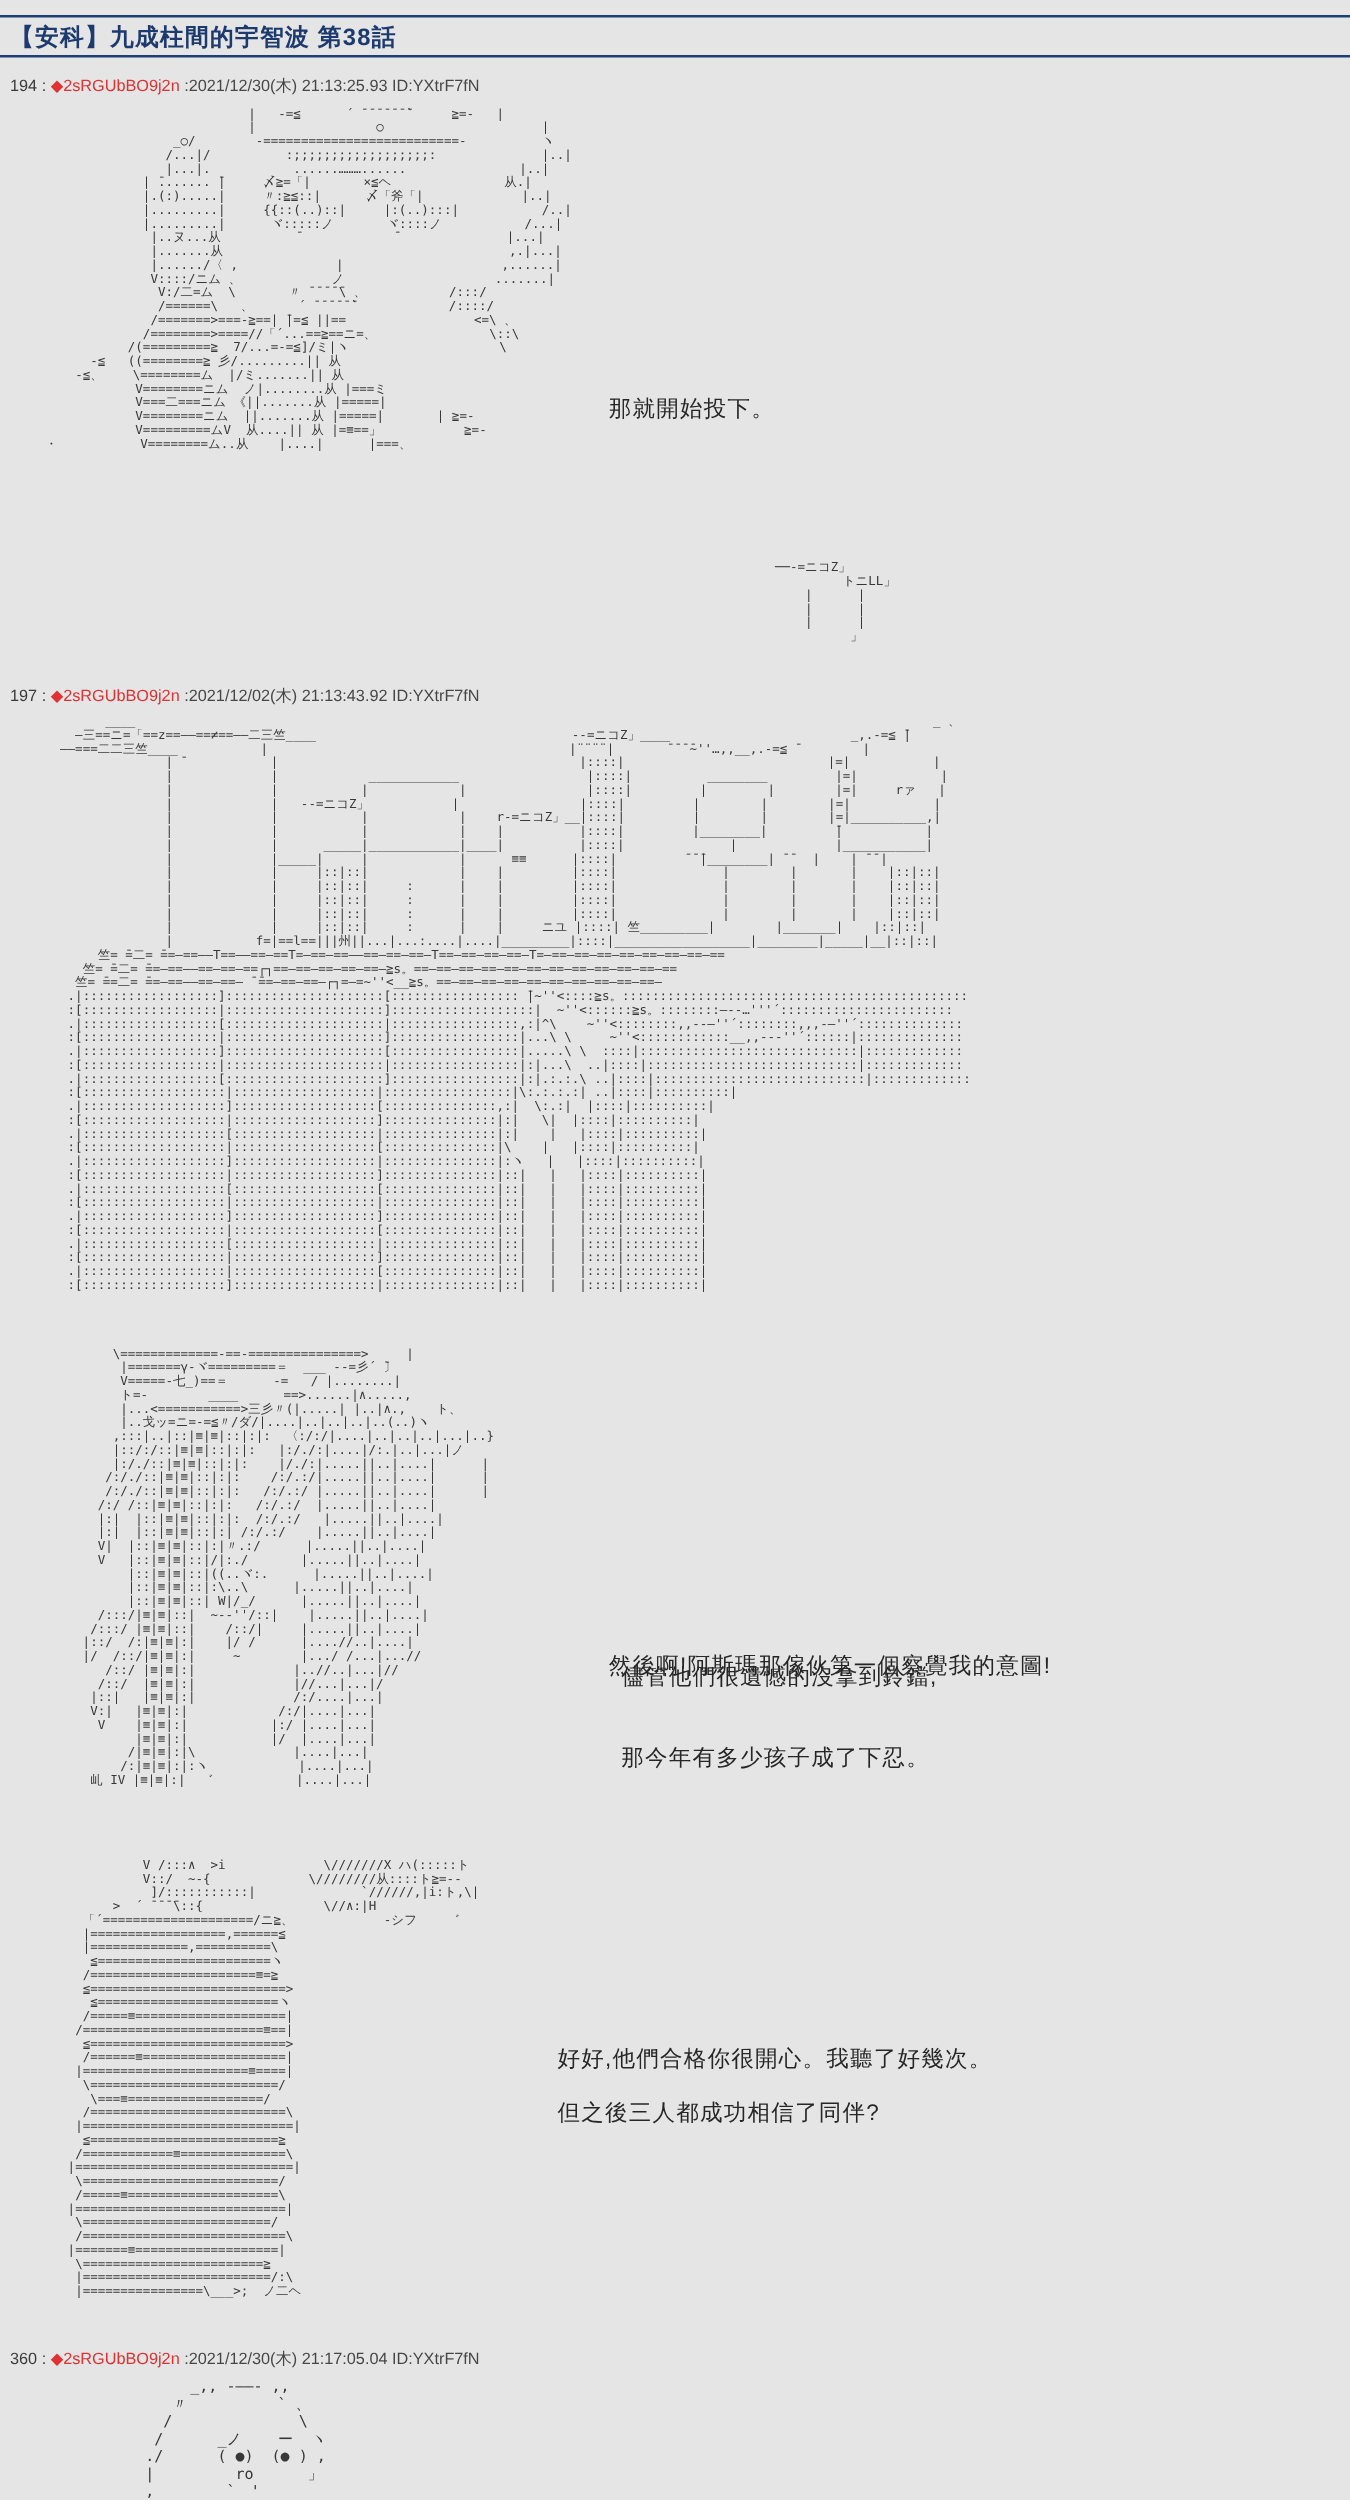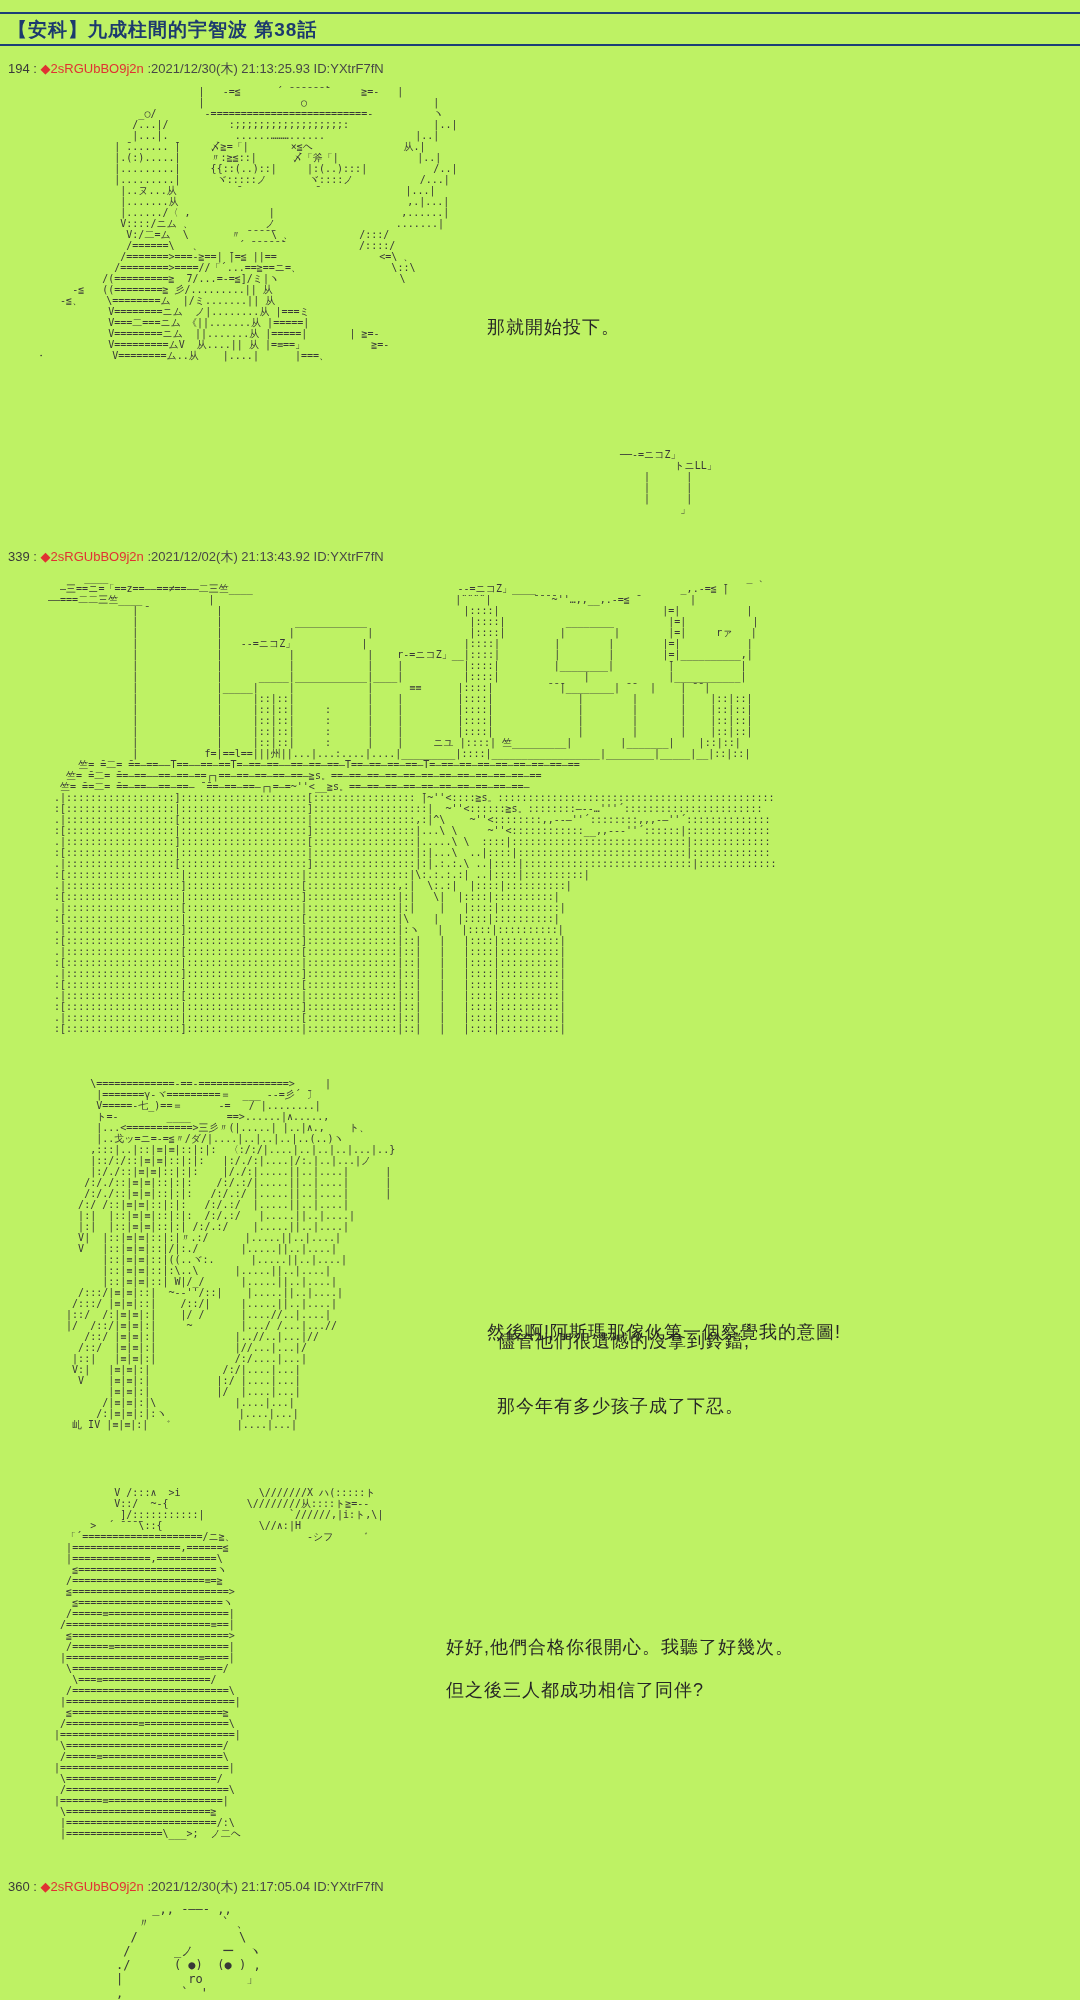--- a/index.html
+++ b/index.html
@@ -1,16 +1,16 @@
 <!DOCTYPE html>
 <html><head>
 <meta charset="utf-8">
 <style>
   html,body{margin:0;padding:0;background:#ffffff;}
-  .page{position:relative;width:1080px;height:2000px;overflow:hidden;background:#bef264;
+  .page{position:relative;width:1080px;height:2000px;overflow:hidden;background:#e5e5e5;
         font-family:"Liberation Sans","DejaVu Sans",sans-serif;}
   .rule{position:absolute;left:0;width:1080px;height:2px;background:#1c3f77;}
   .thread-title{position:absolute;left:8px;margin:0;font-size:19px;font-weight:bold;
         color:#1c3a6e;letter-spacing:1px;font-family:"Liberation Sans","DejaVu Sans",sans-serif;}
   .post-header{position:absolute;left:8px;font-size:13px;color:#474747;white-space:pre;text-align:center;}
   .pnum{color:#3a3a3a;}
   .psep{color:#3a3a3a;}
   .ptrip{color:#e03232;}
   .pmeta{color:#474747;}
   .aa{position:absolute;margin:0;font-family:"DejaVu Sans Mono","Liberation Mono",monospace;
@@ -65,21 +65,21 @@
                                                                                                   ──-=ニコZ」
                                                                                                            トニLL」
                                                                                                       |      |
                                                                                                       |      |
                                                                                                       |      |
                                                                                                             」
 
 </pre>
   <div class="dialogue" style="left:487px;top:315px">那就開始投下。</div>
 
-  <div class="post-header" style="top:548px"><span class="pnum">339</span><span class="psep"> : </span><span class="ptrip">◆2sRGUbBO9j2n</span><span class="pmeta"> :2021/12/02(木) 21:13:43.92 ID:YXtrF7fN</span></div>
+  <div class="post-header" style="top:548px"><span class="pnum">197</span><span class="psep"> : </span><span class="ptrip">◆2sRGUbBO9j2n</span><span class="pmeta"> :2021/12/02(木) 21:13:43.92 ID:YXtrF7fN</span></div>
   <pre class="aa" style="left:36px;top:572px">        ____                                                                                                          _ 、
     ―三==ニ=「==z==――==≠==――二三竺____                                  --=ニコZ」____                        _,.-=≦ ̄|
   ――===二二三竺____           |                                        |¨¨¨¨|       ̄ ̄ ̄ ̄~''…,,__,.-=≦ ̄         |
                 | ̄            |                                        |::::|                           |=|           |
                 |             |            ____________                 |::::|          ________         |=|           |
                 |             |           |            |                |::::|         |        |        |=|     rァ   |
                 |             |   --=ニコZ」           |                |::::|         |        |        |=|           |
                 |             |           |            |    r-=ニコZ」__|::::|         |        |        |=|__________,|
                 |             |           |            |    |          |::::|         |________|         ̄|           |
                 |             |      _____|____________|____|          |::::|              |             |___________|

